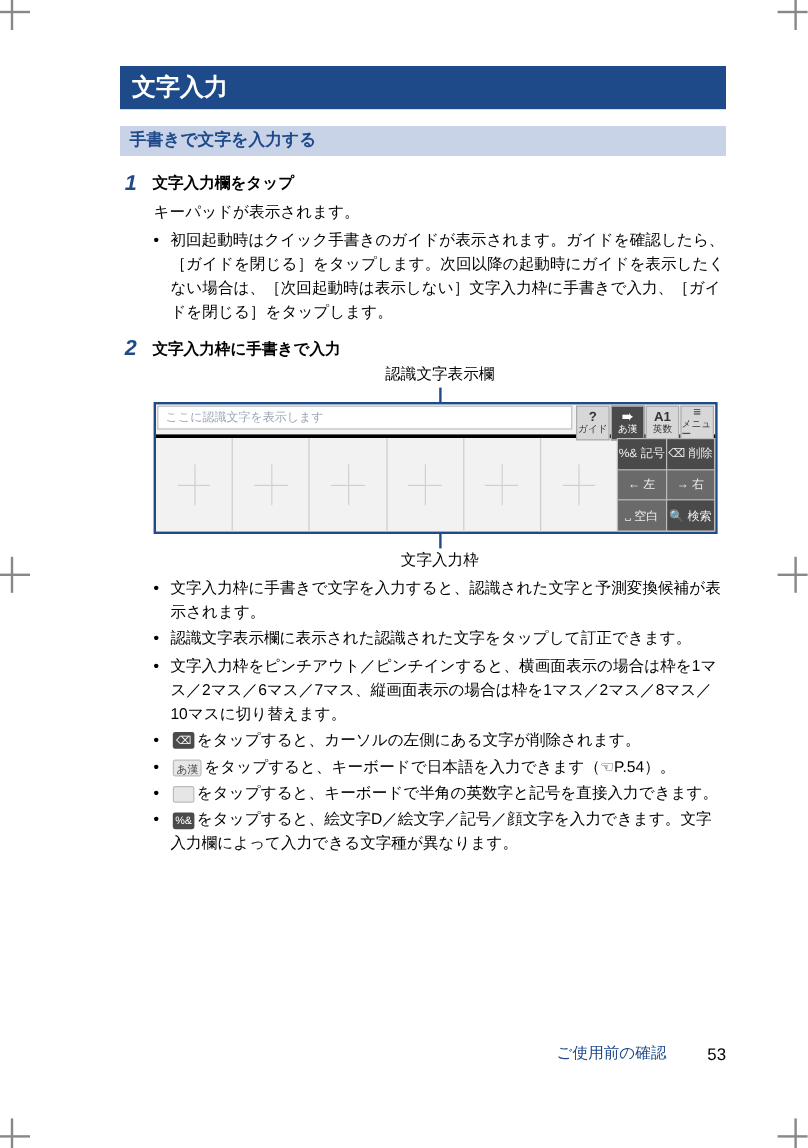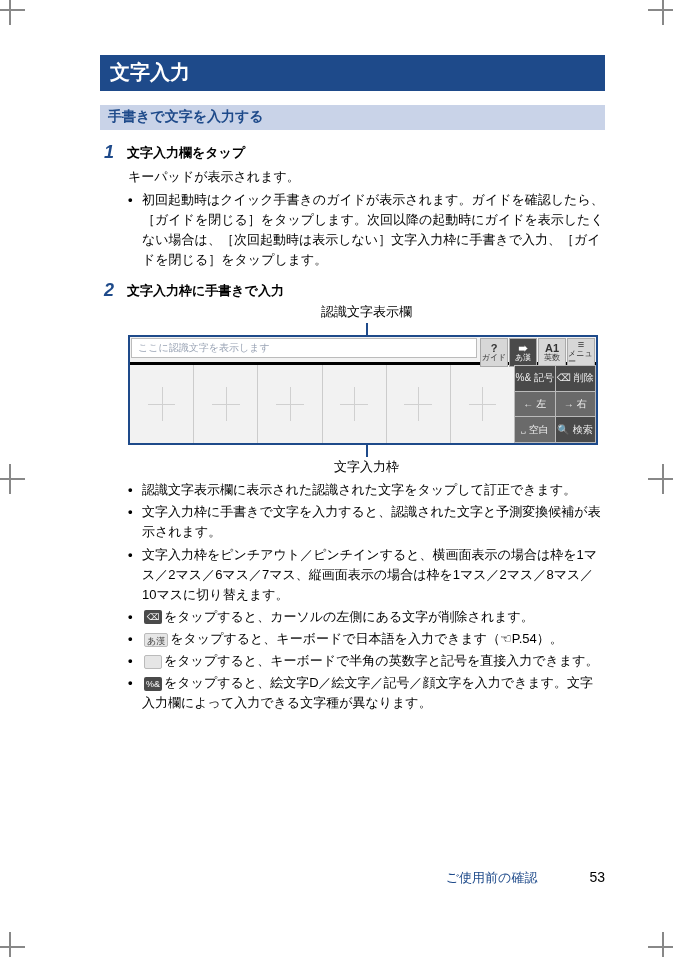--- a/index.html
+++ b/index.html
@@ -108,21 +108,21 @@
     min-width:18px; height:14px; padding:0 2px;
     background:#4a4a4a; color:#fff; font-size:9px; line-height:14px;
     text-align:center; border-radius:2px; margin:0 2px;
   }
   .inline-key.light { background:#e6e6e6; color:#444; border:1px solid #bbb; }
   .inline-key.blank { background:#e6e6e6; border:1px solid #bbb; }
   .ref-icon { display:inline-block; transform:scaleX(-1); }
 
   .footer {
     position:absolute; right:0; bottom:0;
-    font-size:13px; display:flex; gap:18px;
+    font-size:13px; display:flex; align-items:center; 
   }
   .footer .section { color:#1e4a8a; }
   .footer .page-num { color:#000; font-size:14px;margin-left:34px; }
 </style>
 </head>
 <body>
 
 <div class="crop tl"></div>
 <div class="crop tr"></div>
 <div class="crop bl"></div>
@@ -210,22 +210,22 @@
       </div>
 
       <div class="hw-bottom-line">
           <div class="hw-vline"></div>
         </div>
       <div class="hw-bottom-label">文字入力枠</div>
     </div>
 
     <div class="step-body">
       <ul class="bullets">
+        <li>文字入力枠に手書きで文字を入力すると、認識された文字と予測変換候補が表示されます。</li>
         <li>認識文字表示欄に表示された認識された文字をタップして訂正できます。</li>
-        <li>文字入力枠に手書きで文字を入力すると、認識された文字と予測変換候補が表示されます。</li>
         <li>文字入力枠をピンチアウト／ピンチインすると、横画面表示の場合は枠を1マス／2マス／6マス／7マス、縦画面表示の場合は枠を1マス／2マス／8マス／10マスに切り替えます。</li>
         <li>
           <span class="inline-key">⌫</span><span>をタップすると、カーソルの左側にある文字が削除されます。</span>
         </li>
         <li>
           <span class="inline-key light">あ漢</span><span>をタップすると、キーボードで日本語を入力できます（</span><span class="ref-icon">☞</span><span>P.54</span><span>）。</span>
         </li>
         <li>
           <span class="inline-key blank">&nbsp;</span><span>をタップすると、キーボードで半角の英数字と記号を直接入力できます。</span>
         </li>

